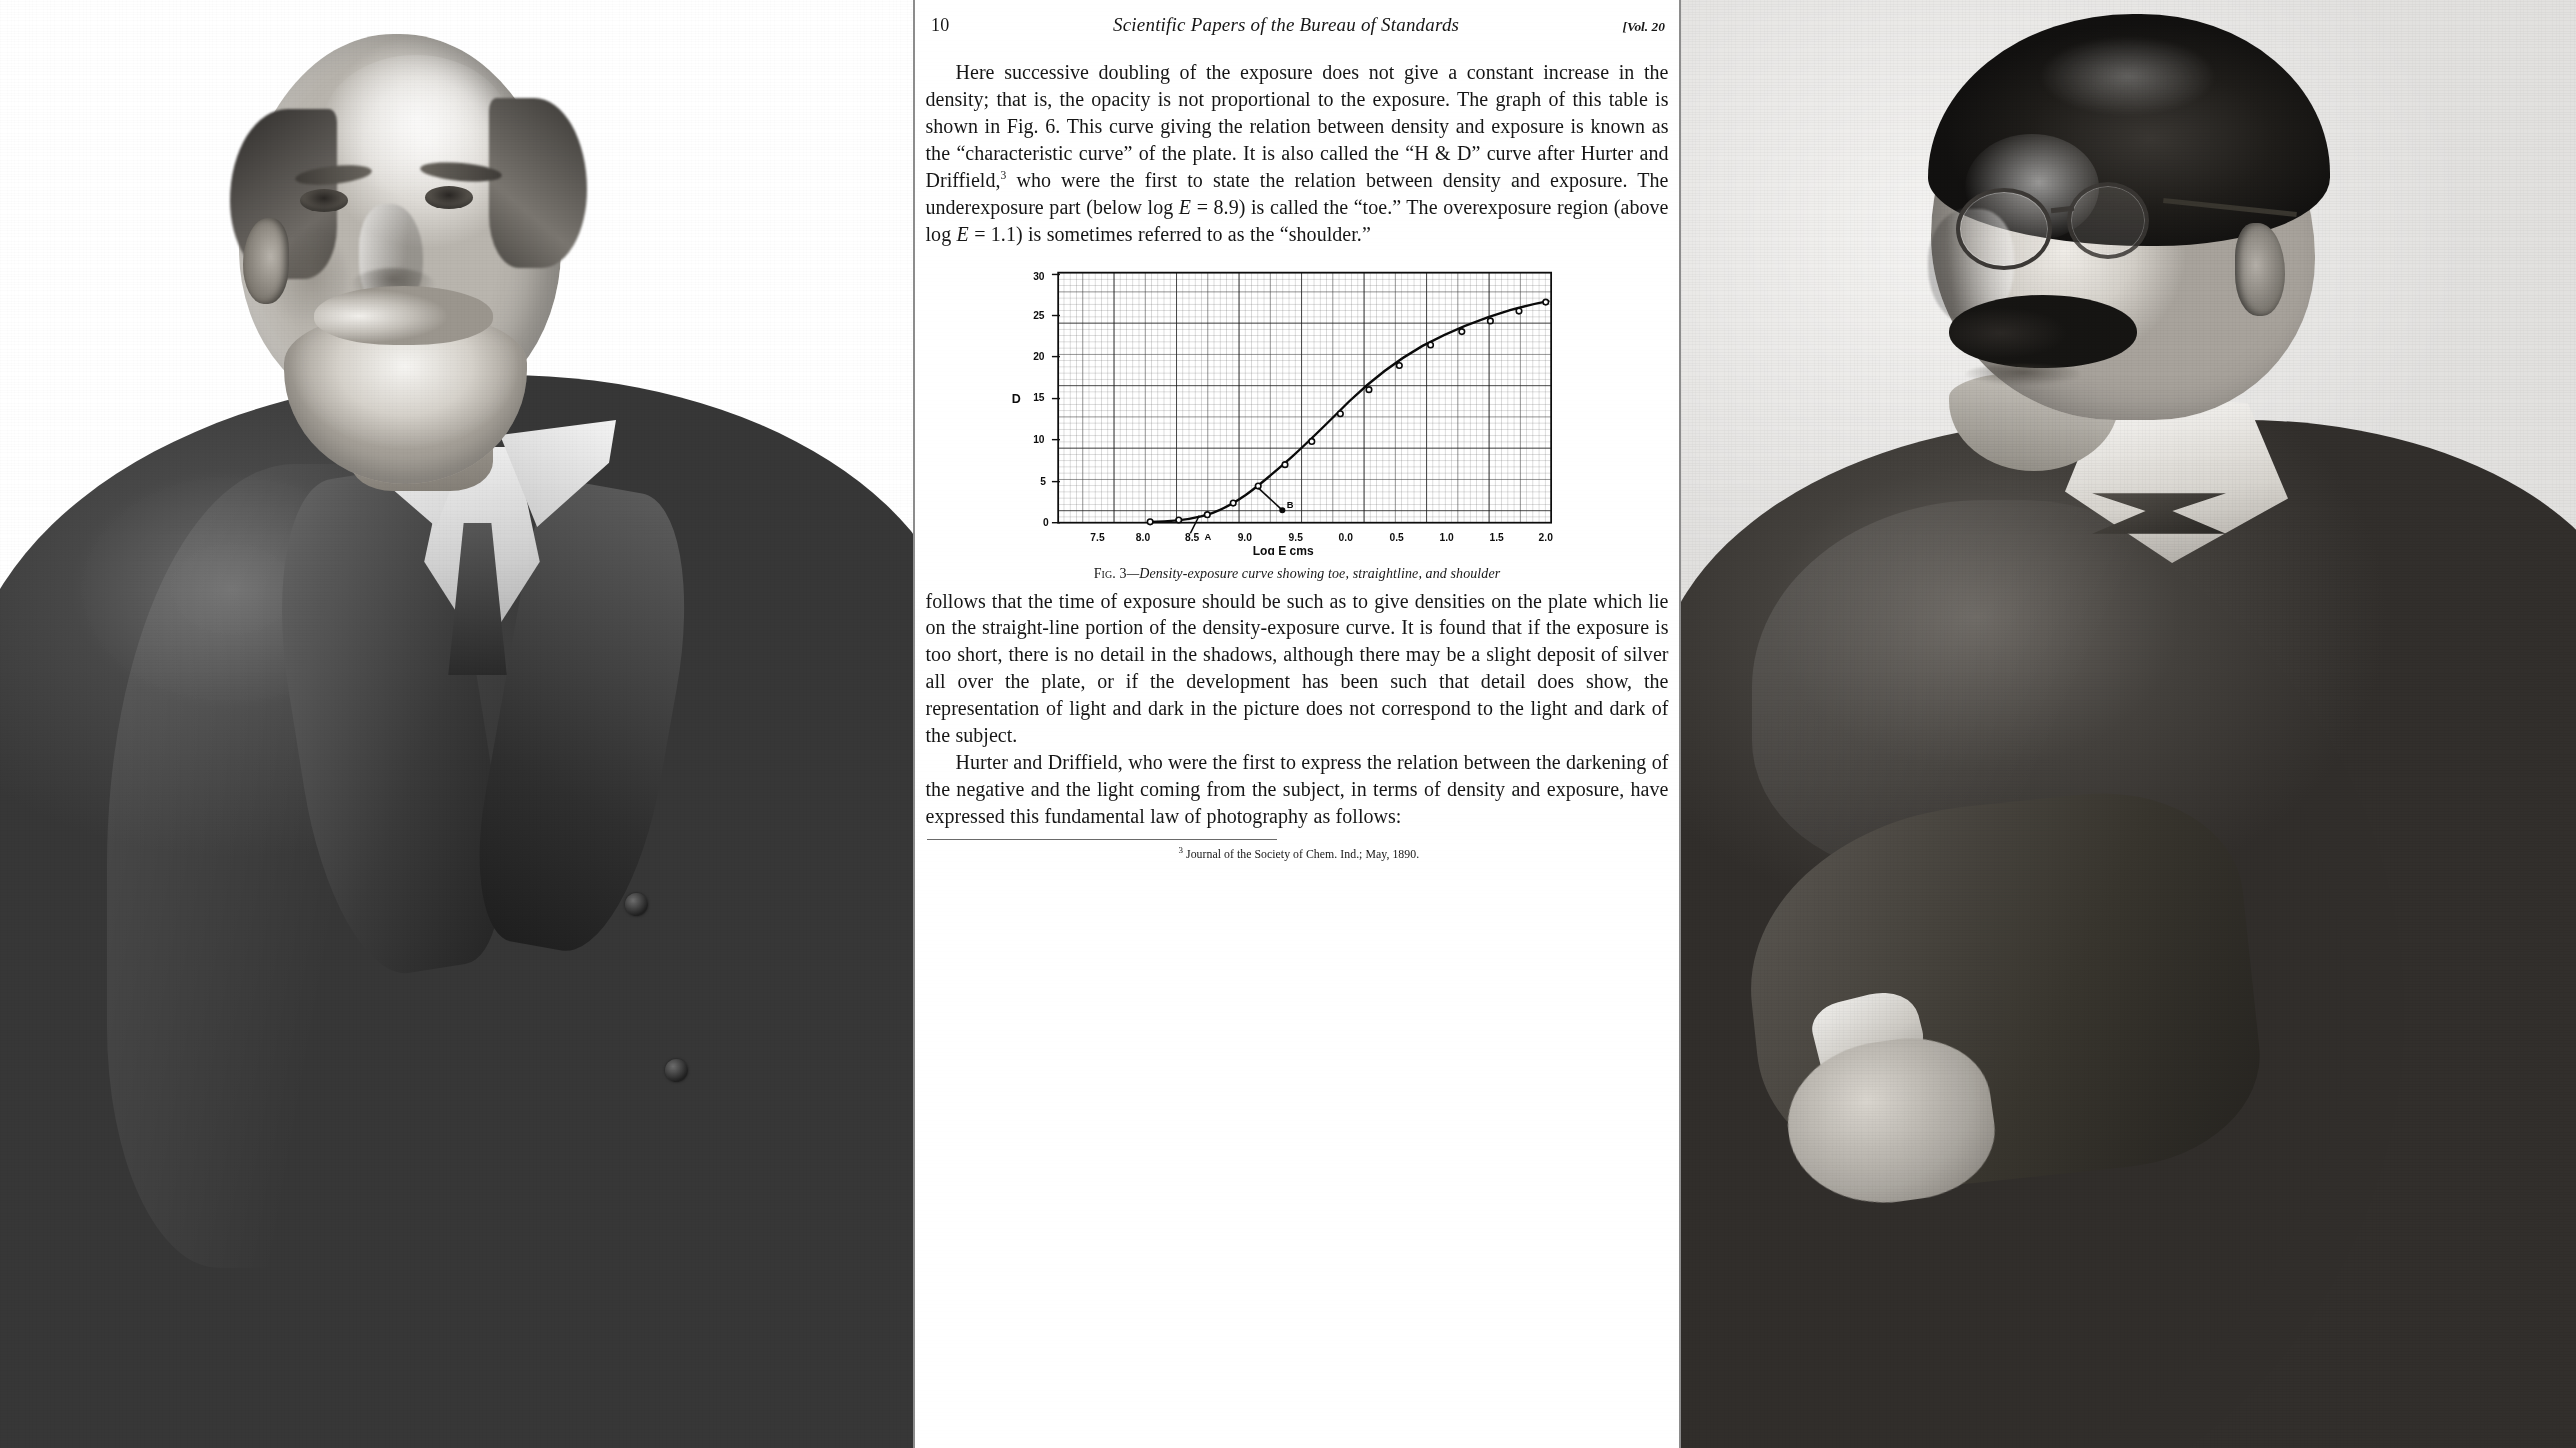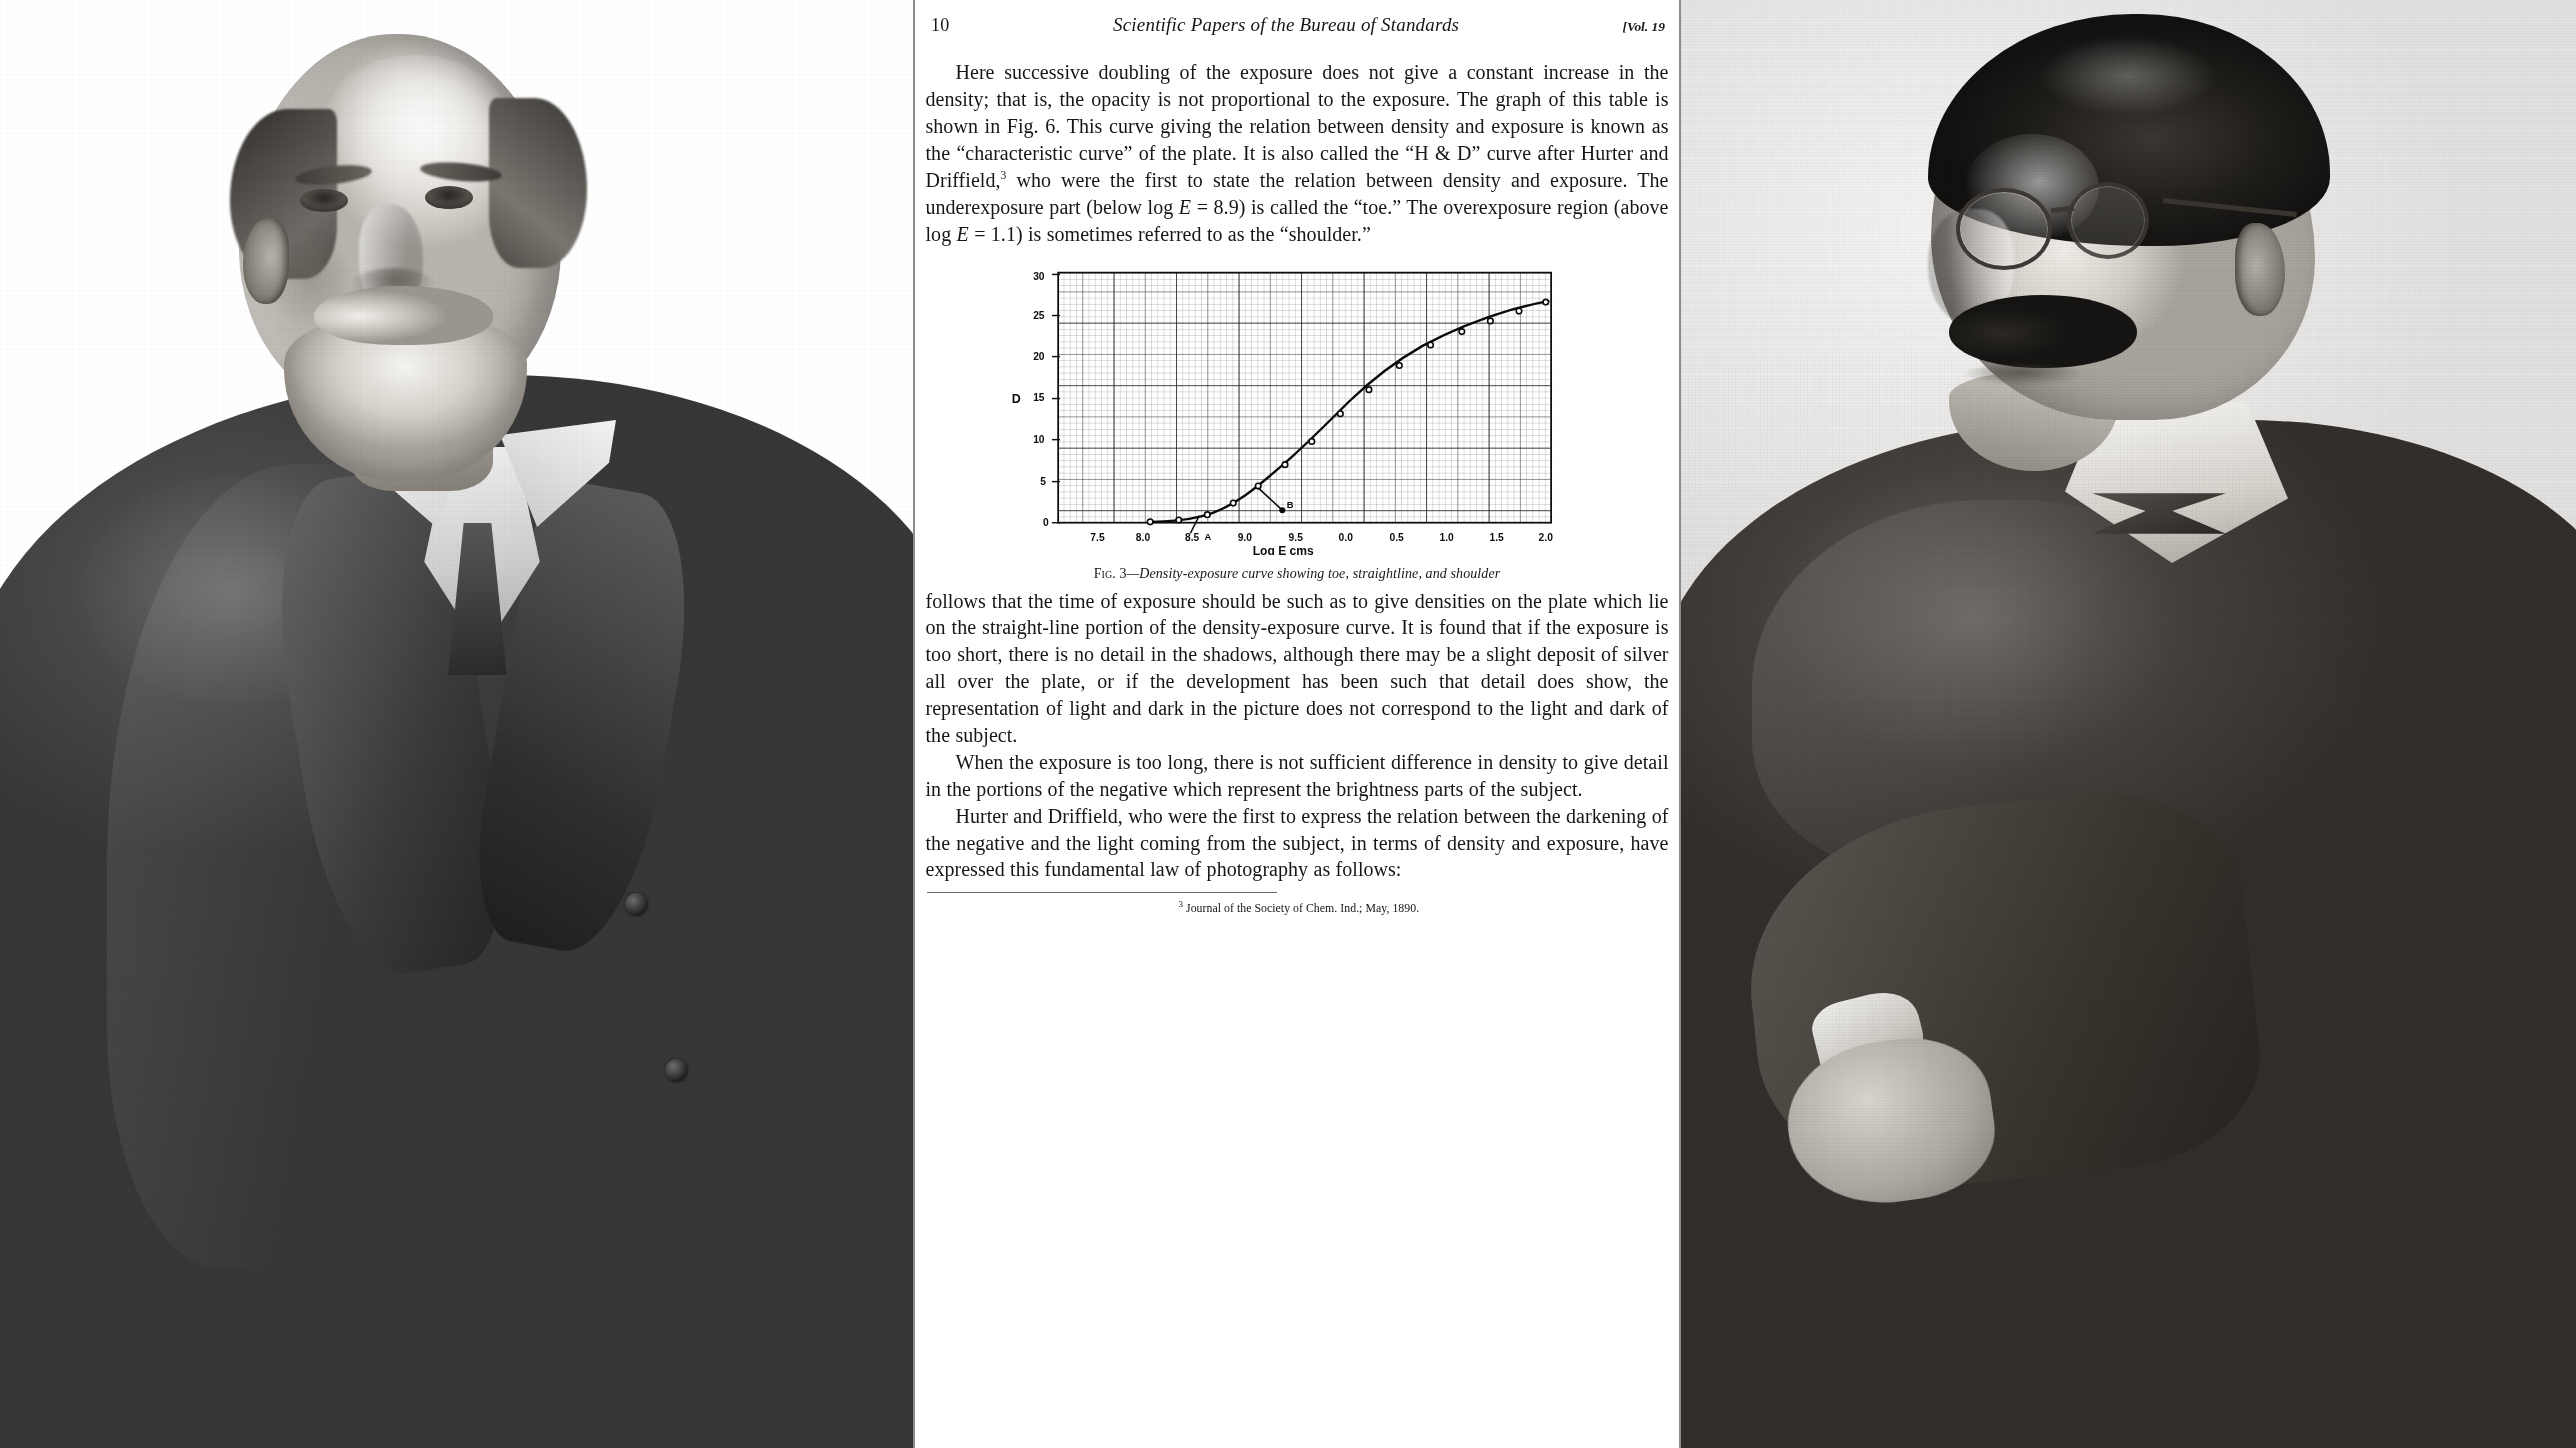--- a/index.html
+++ b/index.html
@@ -409,21 +409,21 @@
 
   <div class="photo-panel" id="panel-doc">
     <div class="seam-l"></div>
     <div class="seam-r"></div>
 
     <div class="page">
 
       <div class="running-head">
         <span class="rh-folio">10</span>
         <span class="rh-title">Scientific Papers of the Bureau of Standards</span>
-        <span class="rh-vol">[Vol. 19</span>
+        <span class="rh-vol">[Vol. 20</span>
       </div>
 
       <p class="body" id="p1"><span>Here successive doubling of the exposure does not give a constant increase in the density; that is, the opacity is not proportional to the exposure.  The graph of this table is shown in Fig. 6. This curve giving the relation between density and exposure is known as the “characteristic curve” of the plate.  It is also called the “H &amp; D” curve after Hurter and Driffield,</span><sup class="fn">3</sup><span> who were the first to state the relation between density and exposure.  The underexposure part (below log </span><i class="var">E</i><span> = 8.9) is called the “toe.”  The overexposure region (above log </span><i class="var">E</i><span> = 1.1) is sometimes referred to as the “shoulder.”</span></p>
 
 
       <div class="figure">
         <svg viewBox="0 0 832 330" width="743" height="295">
           <defs>
 
             <pattern id="fine" width="7.0" height="7.0" patternUnits="userSpaceOnUse">
@@ -524,21 +524,20 @@
             <text x="404" y="278" font-family="Liberation Sans, sans-serif" font-size="10.5" font-weight="bold" fill="#0a0a0a">B</text>
           </g>
         </svg>
 
         <div class="fig-caption">
           <span class="fig-label">Fig. 3</span><span>—</span><span>Density-exposure curve showing toe, straightline, and shoulder</span>
         </div>
       </div>
 
       <p class="body cont" id="p3"><span>follows that the time of exposure should be such as to give densities on the plate which lie on the straight-line portion of the density-exposure curve.  It is found that if the exposure is too short, there is no detail in the shadows, although there may be a slight deposit of silver all over the plate, or if the development has been such that detail does show, the representation of light and dark in the picture does not correspond to the light and dark of the subject.</span></p>
-      <p class="body" id="p4"><span>When the exposure is too long, there is not sufficient difference in density to give detail in the portions of the negative which represent the brightness parts of the subject.</span></p>
       <p class="body" id="p5"><span>Hurter and Driffield, who were the first to express the relation between the darkening of the negative and the light coming from the subject, in terms of density and exposure, have expressed this fundamental law of photography as follows:</span></p>
 
       <div class="footnote-rule"></div>
       <p class="footnote">
         <sup>3</sup>
         <span>Journal of the Society of Chem. Ind.; May, 1890.</span>
       </p>
 
       <div class="page-grain"></div>
     </div>

